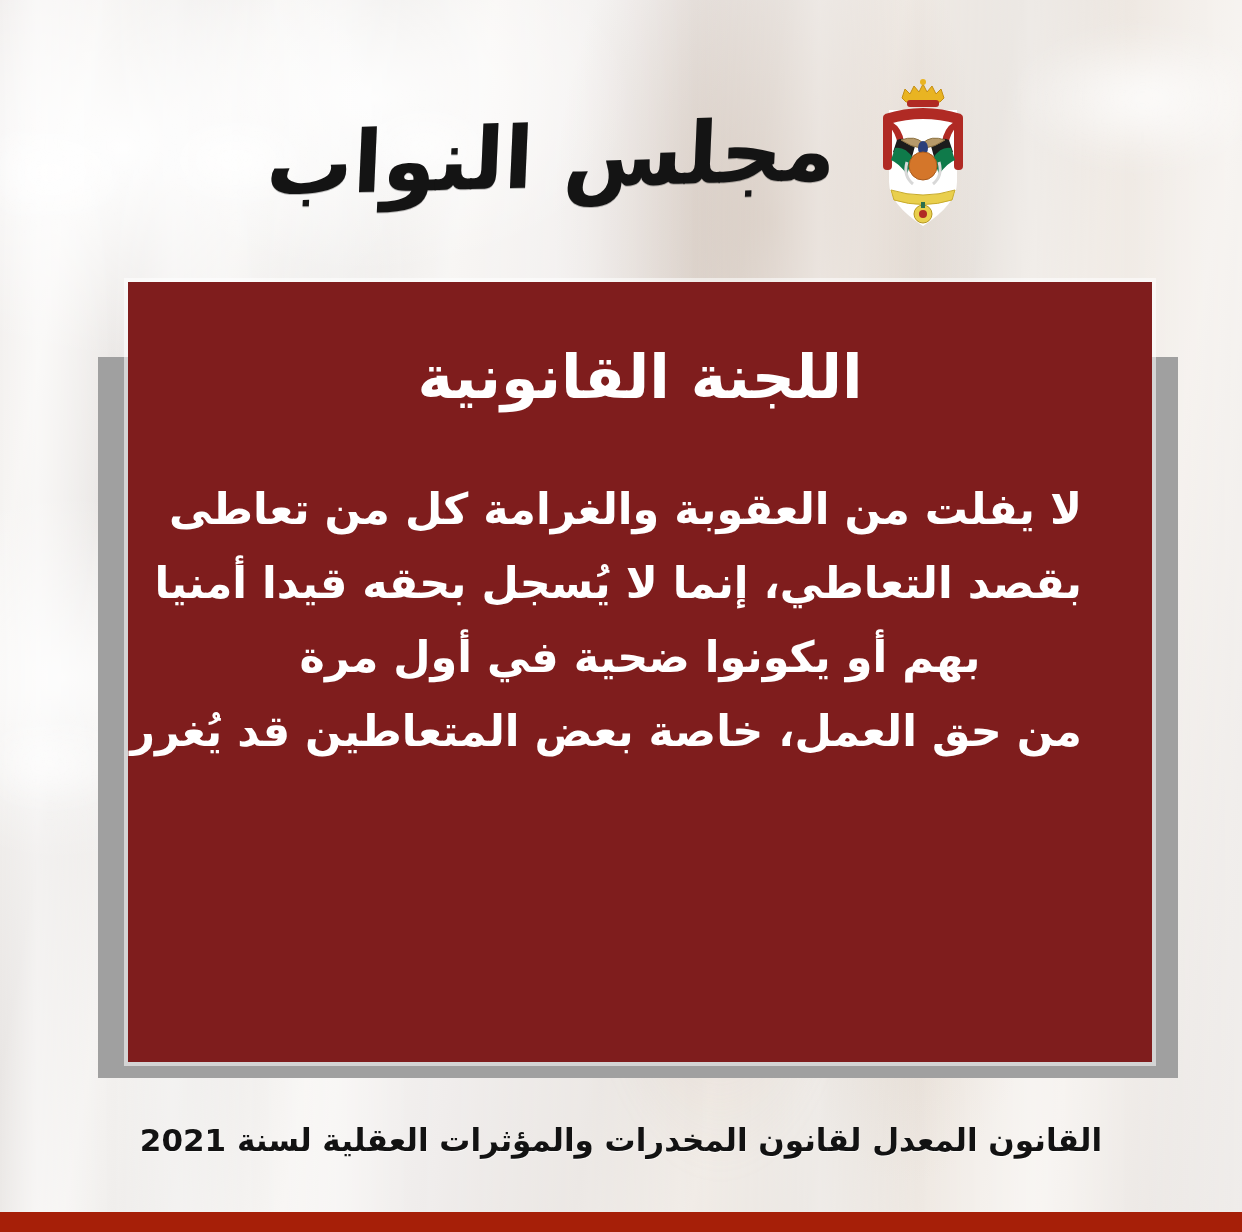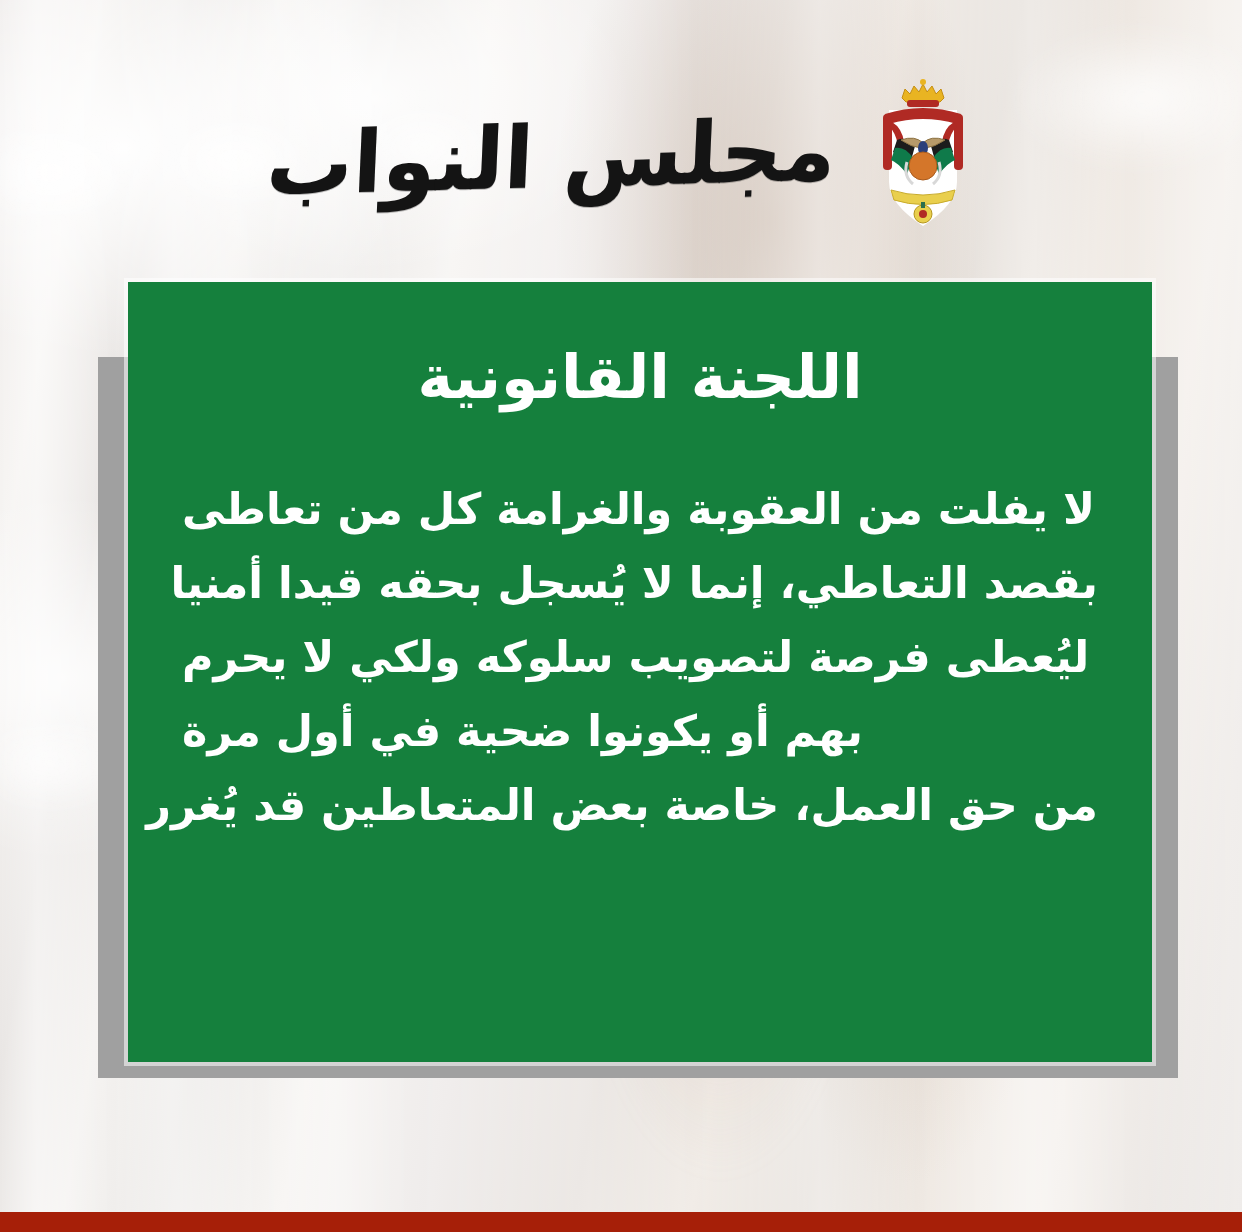--- a/index.html
+++ b/index.html
@@ -121,21 +121,21 @@
     height: 721px;
     background: #a0a0a0;
   }
 
   .panel {
     position: absolute;
     left: 128px;
     top: 282px;
     width: 1024px;
     height: 780px;
-    background: #15803d;
+    background: #7f1d1d;
     box-shadow: 0 0 0 4px rgba(255,255,255,0.55);
   }
 
   .panel-inner {
     position: absolute;
     inset: 0;
     padding: 58px 48px 40px;
     box-sizing: border-box;
     direction: rtl;
     text-align: center;
@@ -144,27 +144,27 @@
   .panel-title {
     color: #ffffff;
     font-size: 60px;
     font-weight: 700;
     line-height: 1.25;
     margin: 0 0 58px 0;
     letter-spacing: 0;
   }
 
   .panel-body {
-    margin: 0;
+    margin: 16px;
     color: #ffffff;
     font-size: 43px;
     font-weight: 700;
     line-height: 1.72;
     direction: rtl;
-    text-align: left;
+    text-align: center;
     padding: 0 6px;
   }
 
   .panel-body .ln { display: block; white-space: nowrap; }
 
   
   .footer-caption {
     position: absolute;
     left: 0;
     top: 1122px;
@@ -239,24 +239,24 @@
   <div class="panel-shadow"></div>
 
   <div class="panel">
     <div class="panel-inner">
 
       <h1 class="panel-title">اللجنة القانونية</h1>
 
       <p class="panel-body">
         <span class="ln">لا يفلت من العقوبة والغرامة كل من تعاطى</span>
         <span class="ln">بقصد التعاطي، إنما لا يُسجل بحقه قيدا أمنيا</span>
-        <span class="ln">ليُعطى فرصة لتصويب سلوكه ولكي لا يحرم</span>
         <span class="ln">بهم أو يكونوا ضحية في أول مرة</span>
         <span class="ln">من حق العمل، خاصة بعض المتعاطين قد يُغرر</span>
       </p>
 
     </div>
   </div>
 
+  <div class="footer-caption">القانون المعدل لقانون المخدرات والمؤثرات العقلية لسنة 2021</div>
 
   <div class="bottom-bar"></div>
 
 </div>
 
 </body></html>

